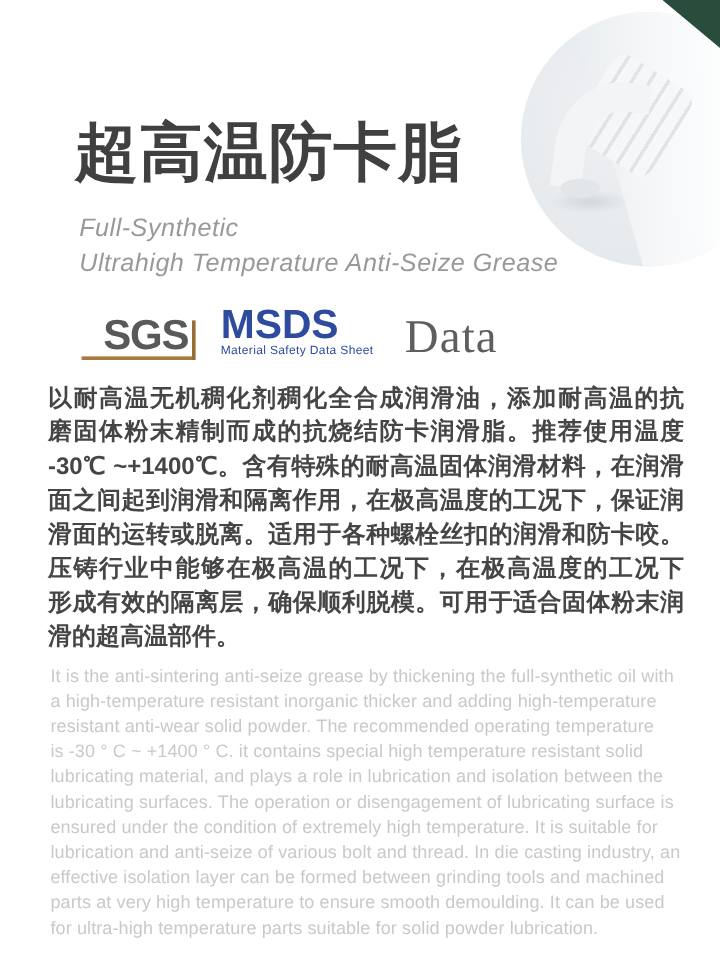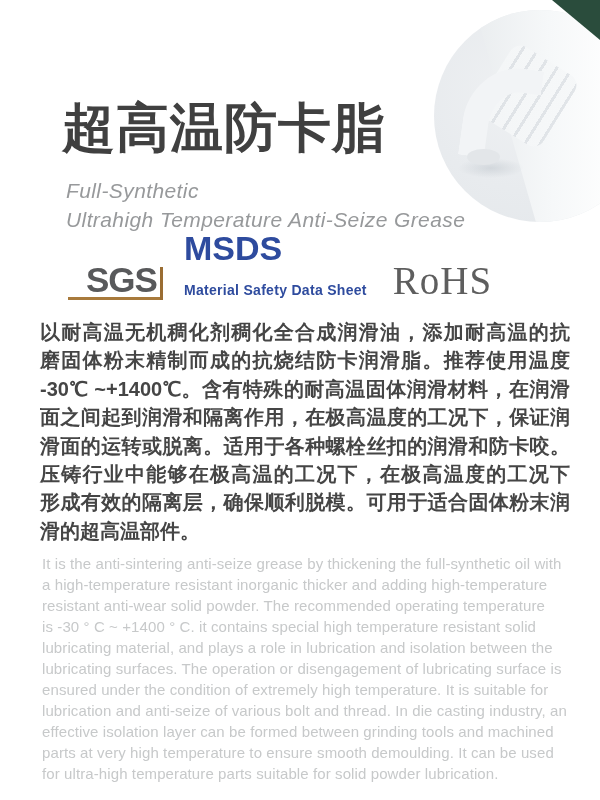--- a/index.html
+++ b/index.html
@@ -68,21 +68,21 @@
     padding:0 5px 1px 18px;
   }
   .cert-sgs::after {
     content:""; position:absolute; right:-1px; top:3px; bottom:-3px; width:3px; background:#9a6d33;
   }
   .sgs-text {
     font-size:35px; font-weight:800; color:#58595b; letter-spacing:-1px; line-height:.92;
   }
   .cert-msds { margin-left:22px; display:flex; flex-direction:column; align-items:flex-start; padding-bottom:2px; }
   .msds-text { font-size:34px; font-weight:800; color:#2e4b9e; letter-spacing:0; line-height:.88; }
-  .msds-sub  { font-size:14px; font-weight:700; color:#2e4b9e; letter-spacing:.3px; margin-top:18px; }
+  .msds-sub  { font-size:10px; font-weight:400; color:#2e4b9e; letter-spacing:.3px; margin-top:0; }
   .cert-rohs { margin-left:26px; padding-bottom:2px; }
   .rohs-text {
     font-family:"Liberation Serif", serif; font-size:39px; line-height:.9;
     color:#5e5e5e; letter-spacing:1px;
   }
 
   
   .desc-cn {
     position:absolute; left:40px; top:318px; width:530px;
     font-size:20px; font-weight:600; color:#454545;
@@ -124,21 +124,21 @@
 
   <div class="certs">
     <div class="cert-sgs">
       <span class="sgs-text">SGS</span>
     </div>
     <div class="cert-msds">
       <span class="msds-text">MSDS</span>
       <span class="msds-sub">Material Safety Data Sheet</span>
     </div>
     <div class="cert-rohs">
-      <span class="rohs-text">RoHS</span>
+      <span class="rohs-text">Data</span>
     </div>
   </div>
 
   <div class="desc-cn">
     <div class="cn-line">以耐高温无机稠化剂稠化全合成润滑油，添加耐高温的抗</div>
     <div class="cn-line">磨固体粉末精制而成的抗烧结防卡润滑脂。推荐使用温度</div>
     <div class="cn-line">-30℃ ~+1400℃。含有特殊的耐高温固体润滑材料，在润滑</div>
     <div class="cn-line">面之间起到润滑和隔离作用，在极高温度的工况下，保证润</div>
     <div class="cn-line">滑面的运转或脱离。适用于各种螺栓丝扣的润滑和防卡咬。</div>
     <div class="cn-line">压铸行业中能够在极高温的工况下，在极高温度的工况下</div>

